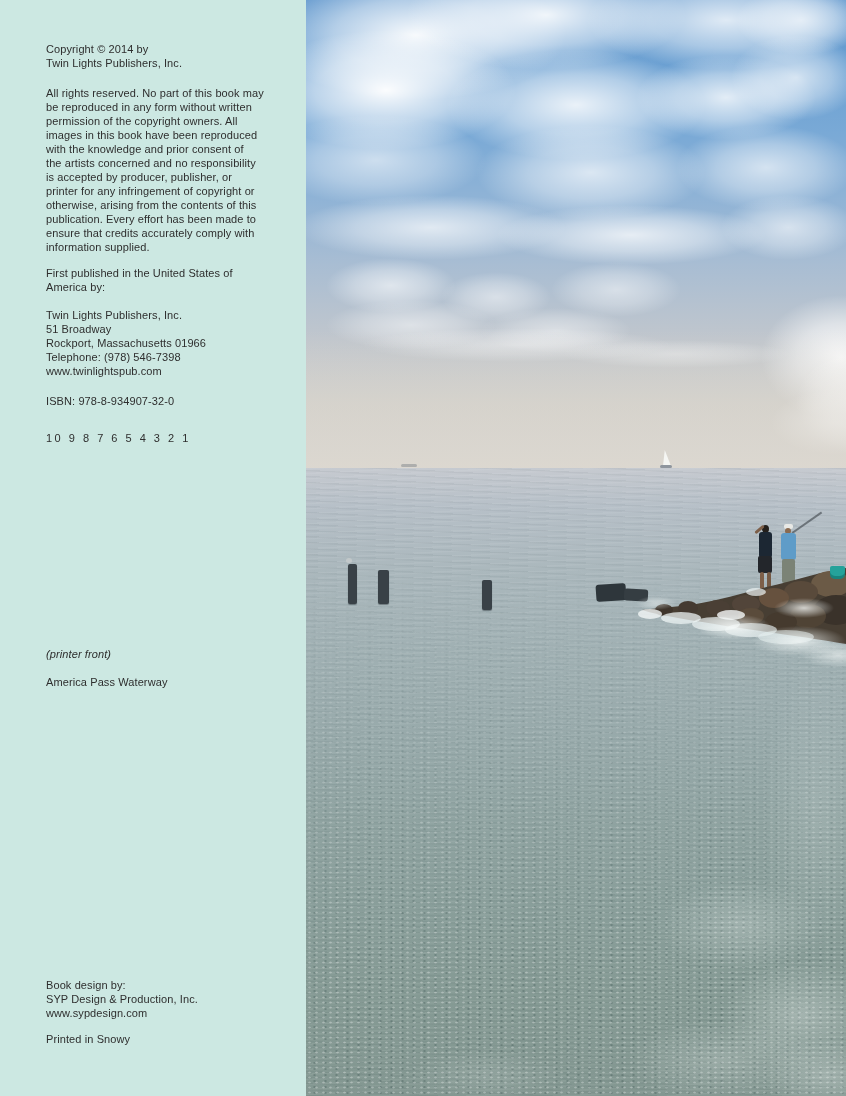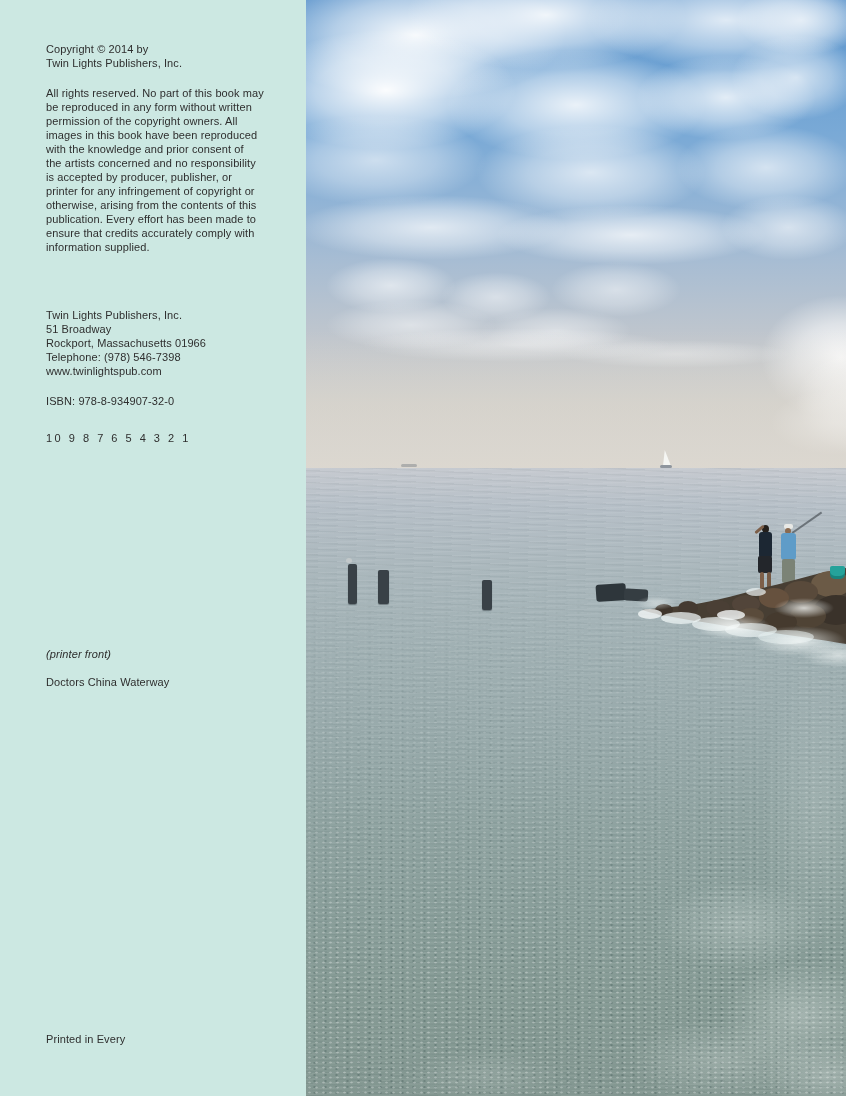--- a/index.html
+++ b/index.html
@@ -70,34 +70,39 @@
 permission of the copyright owners. All
 images in this book have been reproduced
 with the knowledge and prior consent of
 the artists concerned and no responsibility
 is accepted by producer, publisher, or
 printer for any infringement of copyright or
 otherwise, arising from the contents of this
 publication. Every effort has been made to
 ensure that credits accurately comply with
 information supplied.</div>
+    <div class="block" style="top:266px">First published in the United States of
+America by:</div>
     <div class="block" style="top:308px">Twin Lights Publishers, Inc.
 51 Broadway
 Rockport, Massachusetts 01966
 Telephone: (978) 546-7398
 www.twinlightspub.com</div>
     <div class="block" style="top:394px">ISBN: 978-8-934907-32-0</div>
     <div class="block sequence" style="top:431px">10 9 8 7 6 5 4 3 2 1</div>
 
     <div class="block credit" style="top:633px">
       <span class="label">(printer front)</span><br>
-      <span>Doctors China Waterway</span>
-    </div>
-
-    <div class="block" style="top:1032px">Printed in Every</div>
+      <span>America Pass Waterway</span>
+    </div>
+
+    <div class="block" style="top:978px">Book design by:
+SYP Design &amp; Production, Inc.
+www.sypdesign.com</div>
+    <div class="block" style="top:1032px">Printed in Snowy</div>
   </aside>
 
   <figure class="photo" style="margin:0" aria-label="Calm sea under a blue sky with scattered clouds; two people fish from a rock jetty at lower right, wooden pilings rise from the water, and a small white sailboat sits on the hazy horizon.">
     <div class="sky"></div>
 
     <div style="left:0;top:0;width:540px;height:470px">
       <div class="cloud" style="left:-40px;top:-30px;width:300px;height:130px;opacity:.95"></div>
       <div class="cloud" style="left:100px;top:-40px;width:280px;height:110px;opacity:.9"></div>
       <div class="cloud" style="left:280px;top:-30px;width:280px;height:100px;opacity:.8"></div>
       <div class="cloud" style="left:430px;top:-15px;width:130px;height:70px;opacity:.7"></div>

